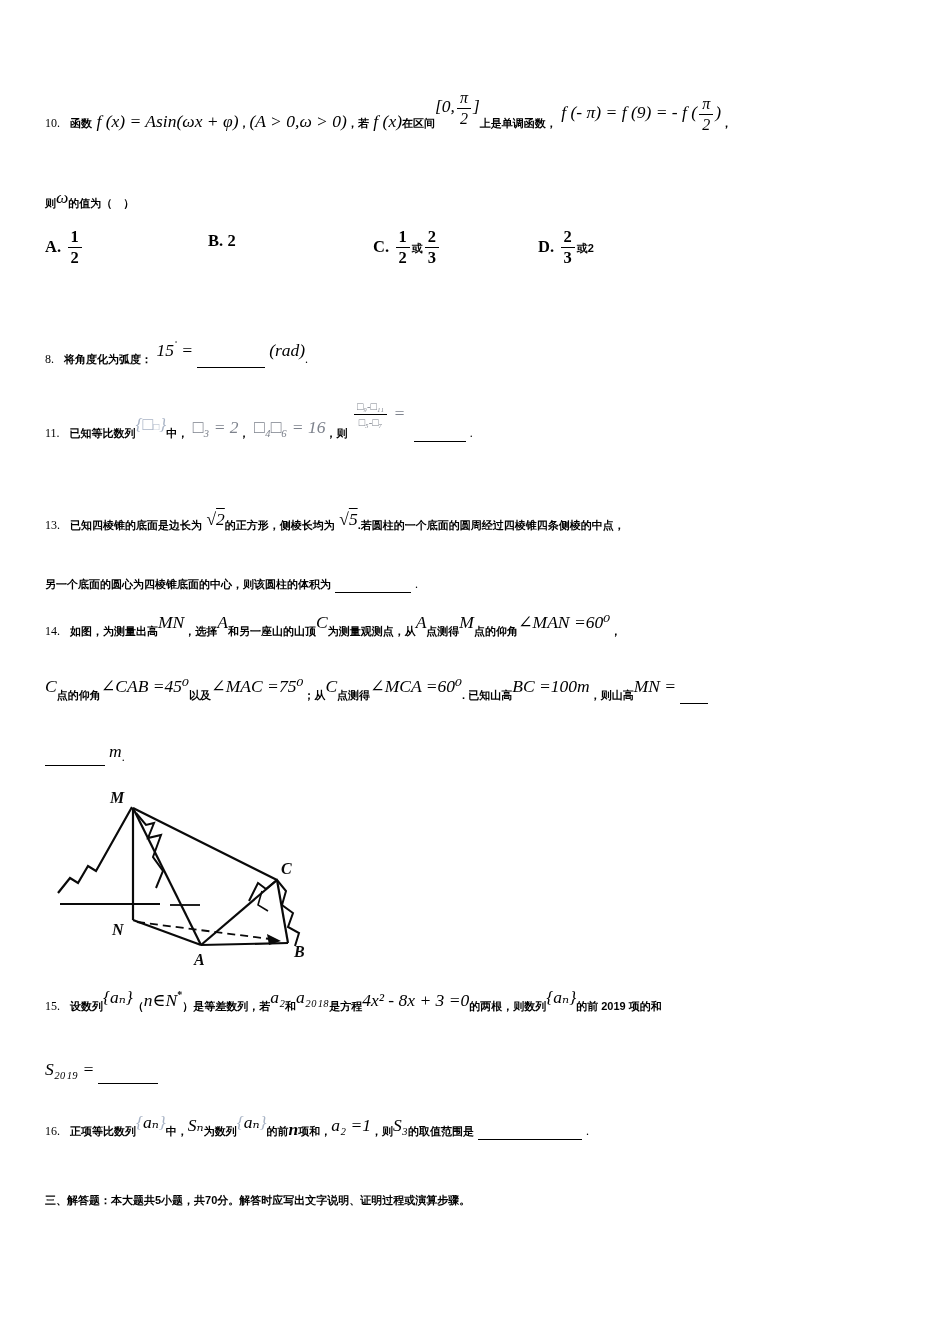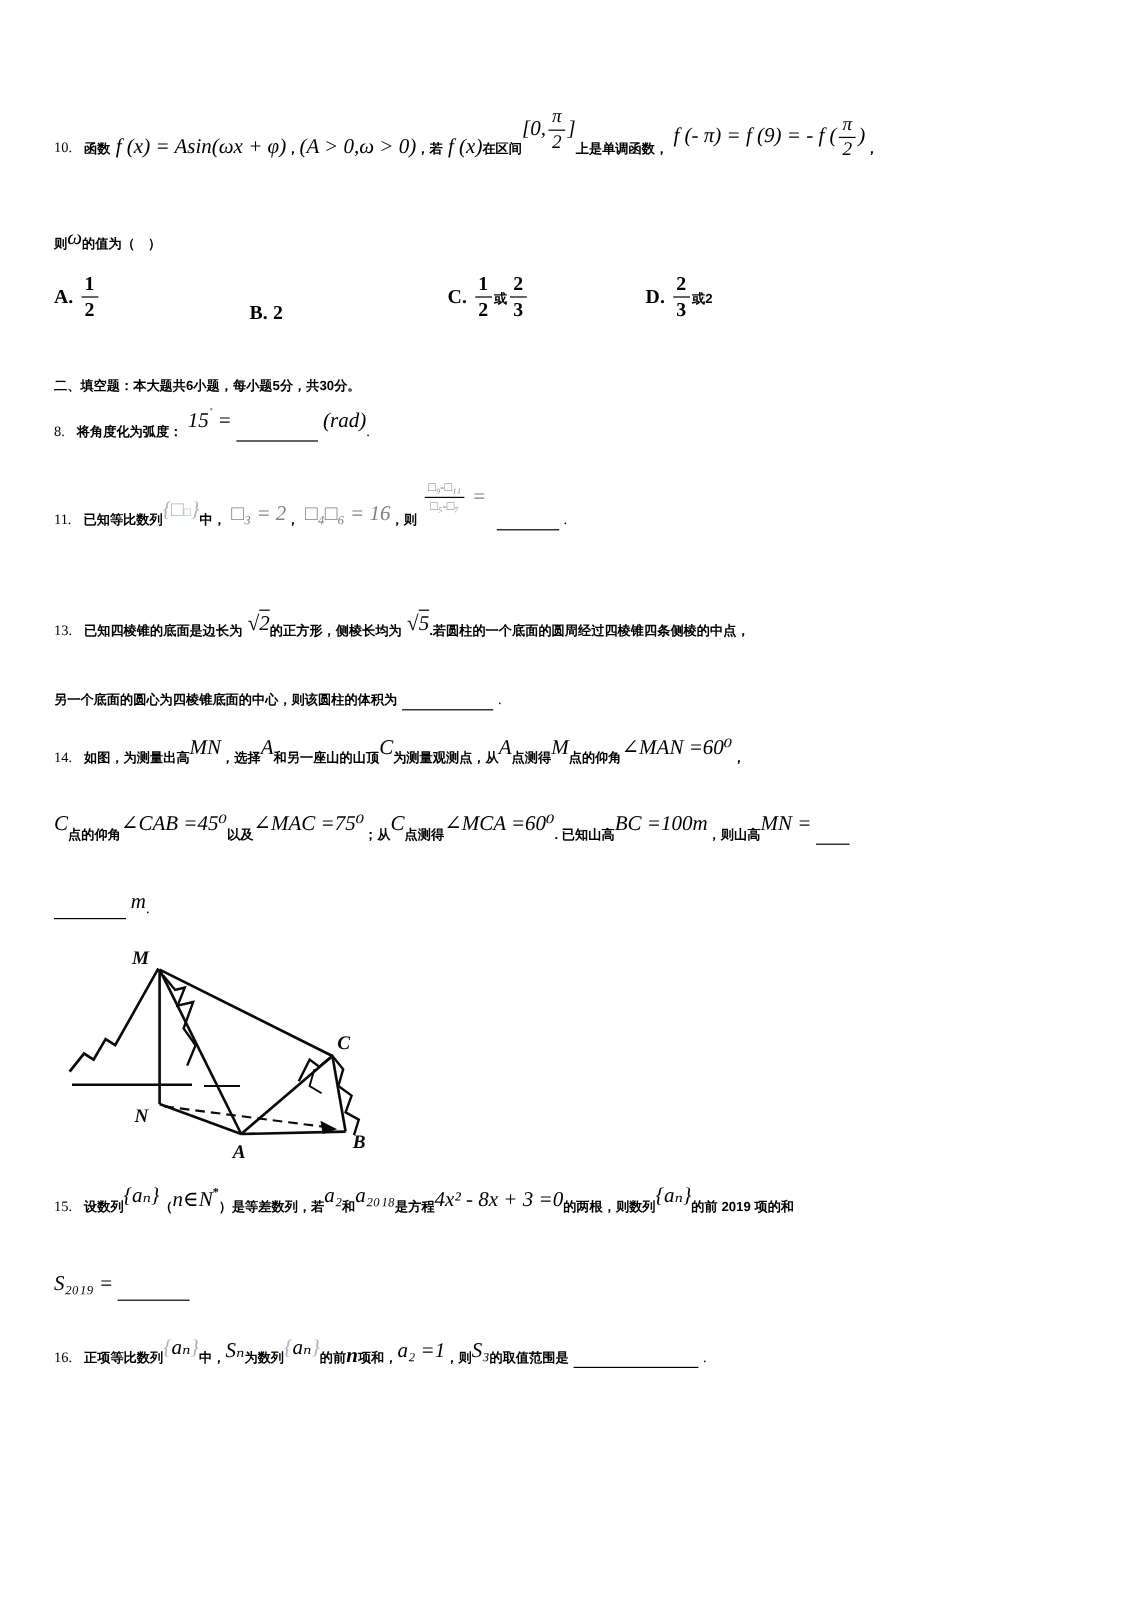--- a/index.html
+++ b/index.html
@@ -44,31 +44,28 @@
     <span class="m up8"><span>f (- π) = f (9) = -  f (</span><span class="frac fracM"><span class="fn">π</span><span class="fd">2</span></span><span>)</span></span><span class="cn">，</span>
   </div>
 
   <div class="row" style="top:188px;">
     <span class="cn">则</span><span class="m up4">ω</span><span class="cn">的值为（　）</span>
   </div>
 
   <div class="row" style="top:228px;height:56px;width:880px;">
     <span class="opt" style="left:0px;"><span class="lbl">A.</span>
       <span class="frac lbl"><span class="fn">1</span><span class="fd">2</span></span></span>
-    <span class="opt" style="left:163px;margin-top:20px;"><span class="lbl">B.</span>
+    <span class="opt" style="left:163px;"><span class="lbl">B.</span>
       <span class="lbl">2</span></span>
     <span class="opt" style="left:328px;"><span class="lbl">C.</span>
       <span class="frac lbl"><span class="fn">1</span><span class="fd">2</span></span><span class="cn">或</span><span class="frac lbl"><span class="fn">2</span><span class="fd">3</span></span></span>
     <span class="opt" style="left:493px;"><span class="lbl">D.</span>
       <span class="frac lbl"><span class="fn">2</span><span class="fd">3</span></span><span class="cn">或2</span></span>
   </div>
 
-  <div class="row" style="top:308px;">
-    <span class="cn">二、填空题：本大题共6小题，每小题5分，共30分。</span>
-  </div>
 
   <div class="row" style="top:338px;">
     <span class="qno">8.</span><span class="cn">将角度化为弧度：</span>
     <span class="m up6"><span>15</span><span class="degmark">˚</span> <span>=</span></span><span class="blank" style="width:68px;"></span><span class="m up6">(rad)</span><span class="qno">.</span>
   </div>
 
   <div class="row" style="top:418px;">
     <span class="qno">11.</span><span class="cn">已知等比数列</span><span class="m up6"><span class="faint">{</span><span class="faint">□</span><span class="faint boxsub">□</span><span class="faint">}</span></span><span class="cn">中，</span>
     <span class="m up4 gray">□₃ = 2</span><span class="cn">，</span>
     <span class="m up4 gray">□₄□₆ = 16</span><span class="cn">，则</span>
@@ -140,14 +137,17 @@
 
   <div class="row" style="top:1060px;">
     <span class="m up4">S₂₀₁₉</span>
     <span class="m up4">=</span><span class="blank" style="width:60px;"></span>
   </div>
 
   <div class="row" style="top:1116px;">
     <span class="qno">16.</span><span class="cn">正项等比数列</span><span class="m up6"><span class="faint">{</span><span>aₙ</span><span class="faint">}</span></span><span class="cn">中，</span><span class="m up4">Sₙ</span><span class="cn">为数列</span><span class="m up6"><span class="faint">{</span><span>aₙ</span><span class="faint">}</span></span><span class="cn">的前</span><span class="m" style="font-weight:bold;">n</span><span class="cn">项和，</span><span class="m up4">a₂ =1</span><span class="cn">，则</span><span class="m up4">S₃</span><span class="cn">的取值范围是</span><span class="blank" style="width:104px;"></span><span class="qno">.</span>
   </div>
 
+  <div class="row" style="top:1186px;">
+    <span class="cn">三、解答题：本大题共5小题，共70分。解答时应写出文字说明、证明过程或演算步骤。</span>
+  </div>
 
 </div>
 
 </body></html>

